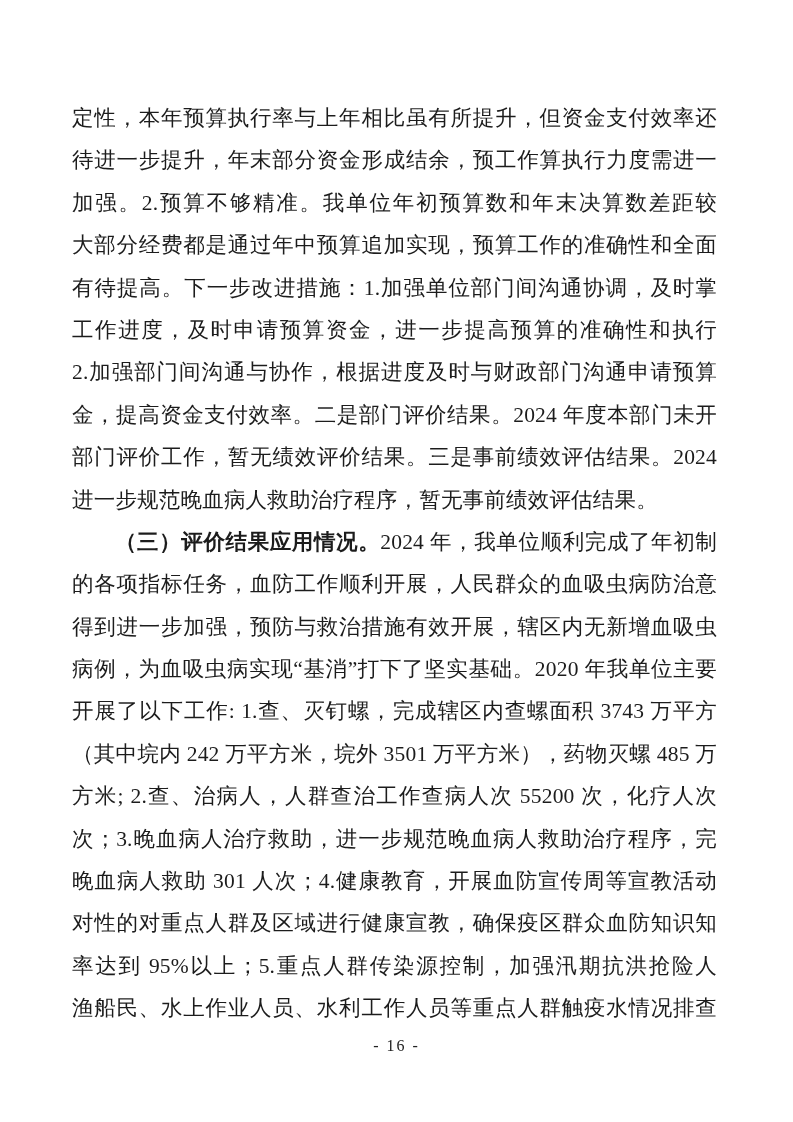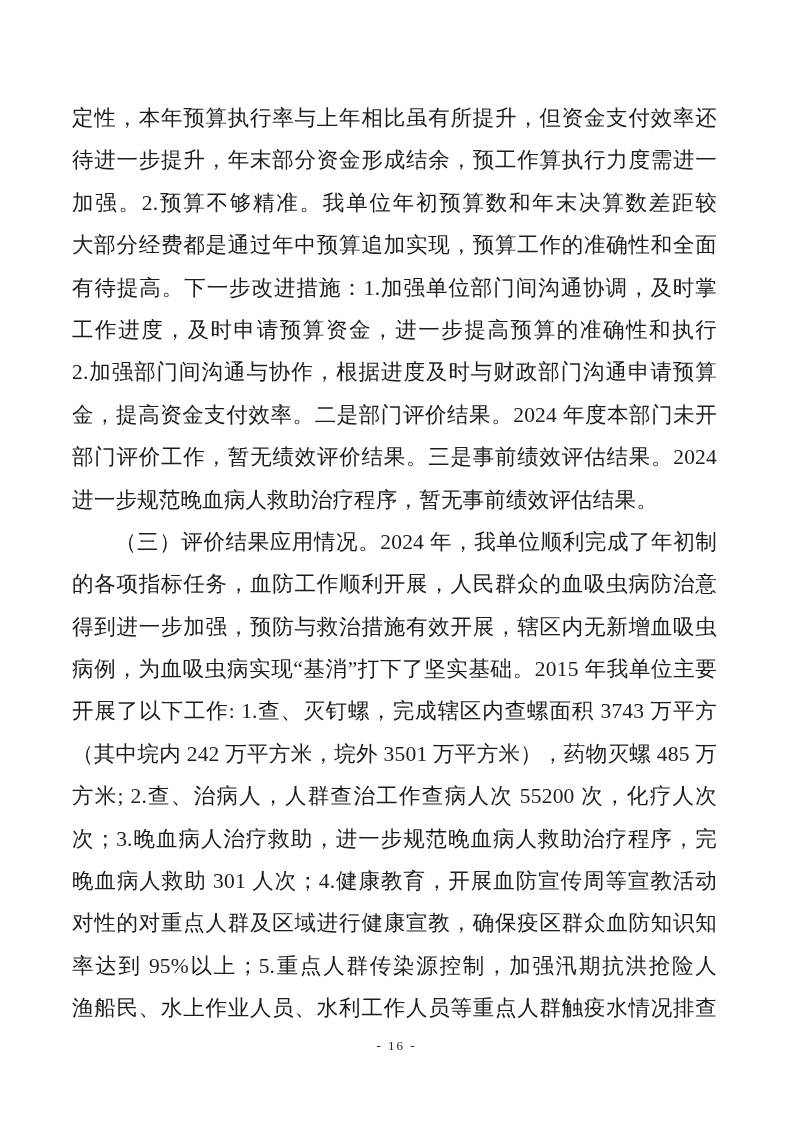--- a/index.html
+++ b/index.html
@@ -32,29 +32,29 @@
     overflow: hidden;
     letter-spacing: 0.2px;
   }
   .line.no-fill {
     text-align-last: left;
   }
   .line.indent {
     padding-left: 43px;
   }
   .seg-bold {
-    font-weight: normal;
+    font-weight: bold;
   }
   .footer {
     position: absolute;
     left: 0;
     top: 1036px;
     width: 100%;
     text-align: center;
-    font-size: 13px;
+    font-size: 16px;
     line-height: 20px;
     letter-spacing: 2px;
     color: #222222;
   }
 </style>
 </head>
 <body>
 
 <div class="page">
   <div class="text-block">
@@ -64,21 +64,21 @@
       <div class="line"><span class="seg">大部分经费都是通过年中预算追加实现，预算工作的准确性和全面性</span></div>
       <div class="line"><span class="seg">有待提高。下一步改进措施：1.加强单位部门间沟通协调，及时掌握</span></div>
       <div class="line"><span class="seg">工作进度，及时申请预算资金，进一步提高预算的准确性和执行率。</span></div>
       <div class="line"><span class="seg">2.加强部门间沟通与协作，根据进度及时与财政部门沟通申请预算资</span></div>
       <div class="line"><span class="seg">金，提高资金支付效率。二是部门评价结果。2024 年度本部门未开展</span></div>
       <div class="line"><span class="seg">部门评价工作，暂无绩效评价结果。三是事前绩效评估结果。2024 年</span></div>
       <div class="line no-fill"><span class="seg">进一步规范晚血病人救助治疗程序，暂无事前绩效评估结果。</span></div>
       <div class="line indent"><span class="seg-bold">（三）评价结果应用情况。</span><span class="seg">2024 年，我单位顺利完成了年初制定</span></div>
       <div class="line"><span class="seg">的各项指标任务，血防工作顺利开展，人民群众的血吸虫病防治意识</span></div>
       <div class="line"><span class="seg">得到进一步加强，预防与救治措施有效开展，辖区内无新增血吸虫病</span></div>
-      <div class="line"><span class="seg">病例，为血吸虫病实现“基消”打下了坚实基础。2015 年我单位主要</span></div>
+      <div class="line"><span class="seg">病例，为血吸虫病实现“基消”打下了坚实基础。2020 年我单位主要</span></div>
       <div class="line"><span class="seg">开展了以下工作: 1.查、灭钉螺，完成辖区内查螺面积 3743 万平方米</span></div>
       <div class="line"><span class="seg">（其中垸内 242 万平方米，垸外 3501 万平方米），药物灭螺 485 万平</span></div>
       <div class="line"><span class="seg">方米; 2.查、治病人，人群查治工作查病人次 55200 次，化疗人次 520</span></div>
       <div class="line"><span class="seg">次；3.晚血病人治疗救助，进一步规范晚血病人救助治疗程序，完成</span></div>
       <div class="line"><span class="seg">晚血病人救助 301 人次；4.健康教育，开展血防宣传周等宣教活动针</span></div>
       <div class="line"><span class="seg">对性的对重点人群及区域进行健康宣教，确保疫区群众血防知识知晓</span></div>
       <div class="line"><span class="seg">率达到 95%以上；5.重点人群传染源控制，加强汛期抗洪抢险人员、</span></div>
       <div class="line"><span class="seg">渔船民、水上作业人员、水利工作人员等重点人群触疫水情况排查与</span></div>
     </div>
   <div class="footer">- 16 -</div>

